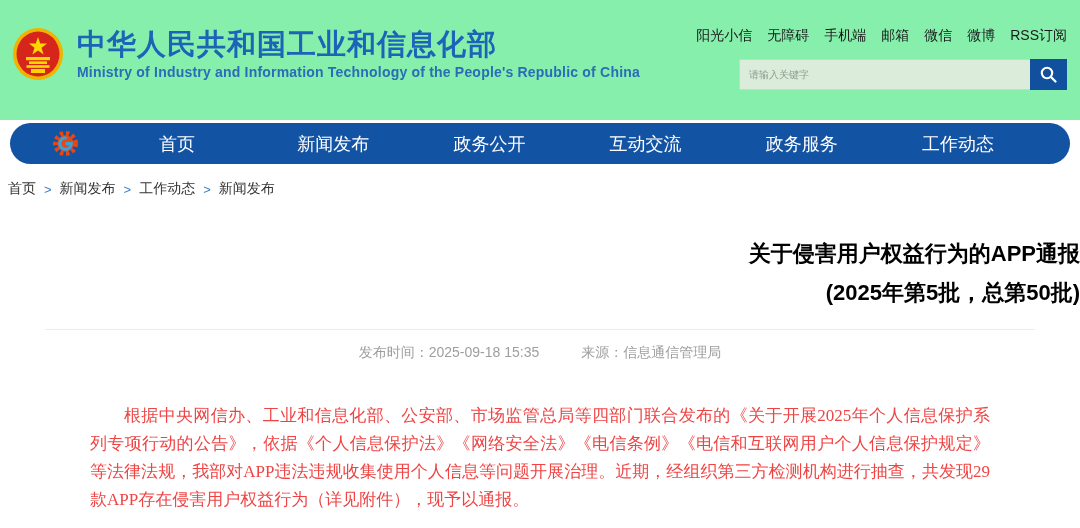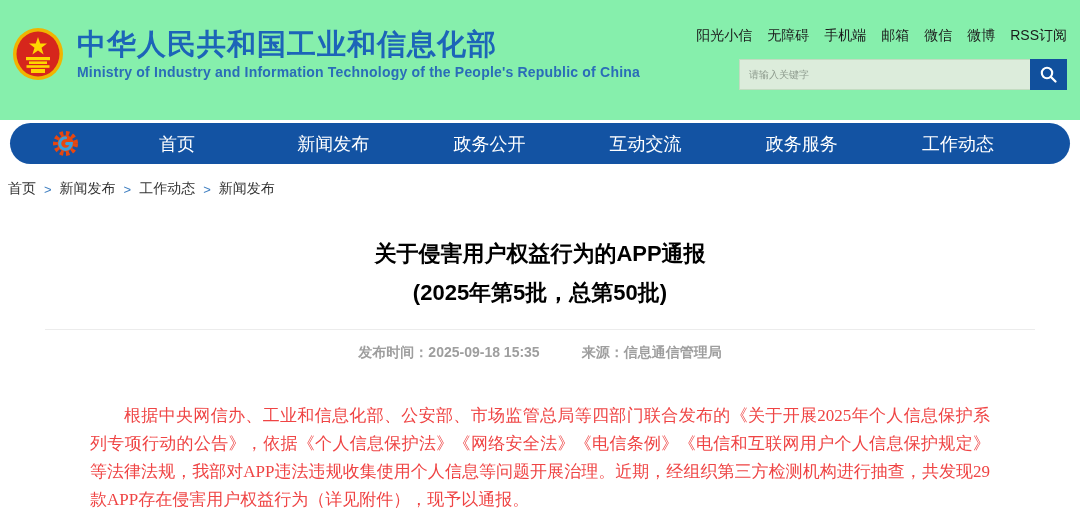--- a/index.html
+++ b/index.html
@@ -27,23 +27,23 @@
   .nav { margin: 3px 10px 0 10px; height: 41px; background: #1353a3; border-radius: 21px; display: flex; align-items: center; padding: 0 34px 0 42px; }
   .nav-logo { width: 29px; height: 29px; margin-right: 18px; flex: 0 0 auto; }
   .nav-item { flex: 1 1 0; text-align: center; color: #ffffff; font-size: 18px; text-decoration: none; cursor: pointer; white-space: nowrap; }
 
   
   .breadcrumb { margin: 16px 0 0 8px; font-size: 14px; color: #333; display: flex; align-items: center; gap: 8px; }
   .breadcrumb a { color: #333; text-decoration: none; cursor: pointer; }
   .crumb-sep { color: #3f7fc1; font-size: 13px; }
 
   
-  .article-title { margin-top: 37px; text-align: center; font-size: 22px; font-weight: bold; color: #000; line-height: 1.75; }
+  .article-title { margin-top: 37px; text-align: right; font-size: 22px; font-weight: bold; color: #000; line-height: 1.75; }
   .divider { width: 990px; margin: 17px auto 0 auto; border-top: 1px solid #ececec; }
-  .meta { margin-top: 14px; text-align: center; font-size: 14px; color: #9e9e9e; font-weight: bold; }
+  .meta { margin-top: 14px; text-align: center; font-size: 14px; color: #9e9e9e; }
   .meta .meta-src { margin-left: 42px; }
   .article-body { width: 900px; margin: 40px auto 0 auto; font-family: "Liberation Serif", "DejaVu Serif", serif; font-size: 17px; color: #ef4444; line-height: 1.65; text-align: justify; }
   .article-body p { text-indent: 2em; margin-bottom: 19px; }
 </style>
 </head>
 <body>
 
 <div class="header">
   <div class="brand">
     <svg class="emblem" viewBox="0 0 52 54">

